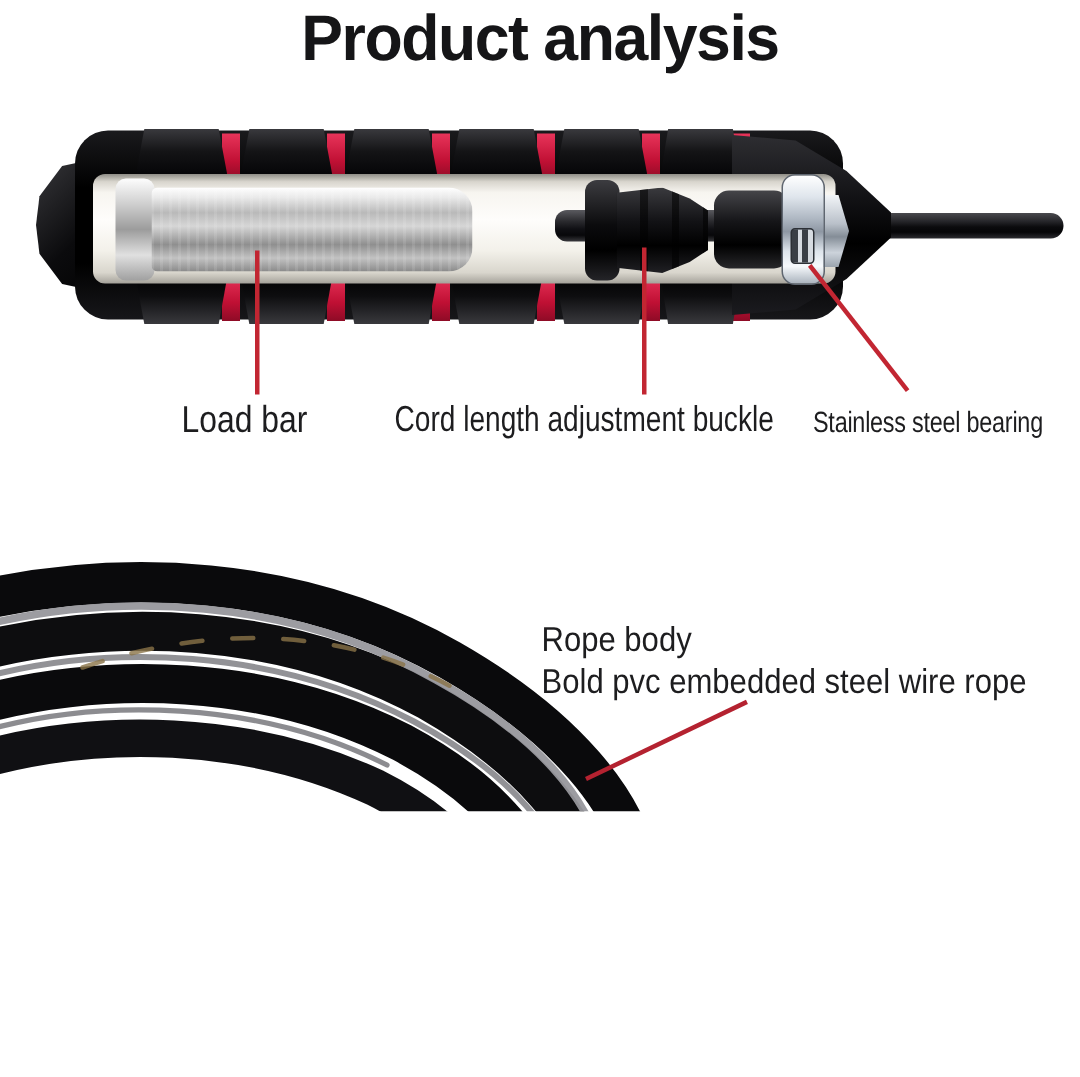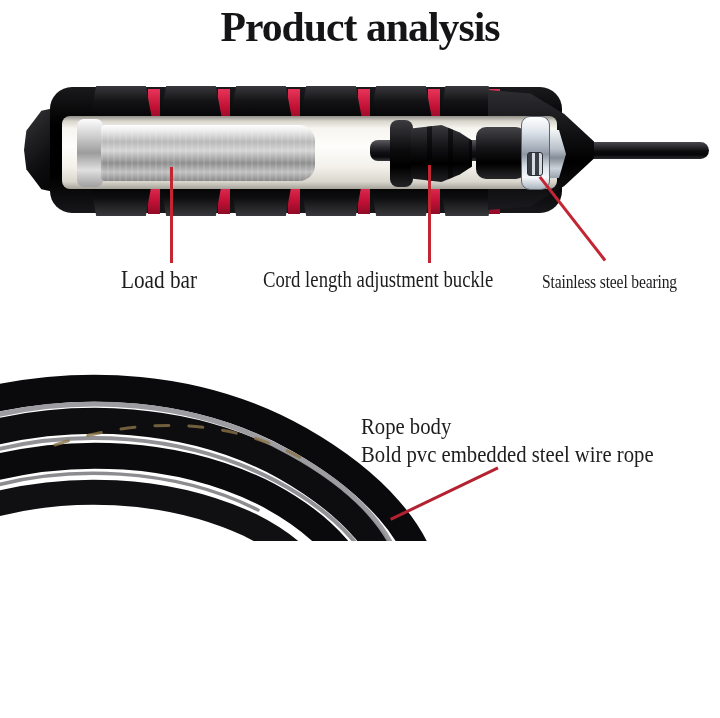--- a/index.html
+++ b/index.html
@@ -1,17 +1,17 @@
 <!DOCTYPE html>
 <html><head>
 <meta charset="utf-8">
 <style>
   html,body{margin:0;padding:0;background:#fff;}
   #stage{position:relative;width:720px;height:541px;background:#ffffff;overflow:hidden;
-         font-family:Liberation Serif, serif;color:#1d1d1f;}
+         font-family:Liberation Sans, sans-serif;color:#1d1d1f;}
   .abs{position:absolute;}
 
   
   .title{left:0;top:2px;width:720px;text-align:center;font-size:43px;font-weight:700;
          letter-spacing:-1px;color:#151517;transform:scaleX(.97);}
 
   
   .left-cap{left:24px;top:102px;width:58px;height:96px;
     clip-path:polygon(100% 0%,30% 9%,4% 30%,0% 50%,4% 70%,30% 91%,100% 100%);
     background:linear-gradient(135deg,#39393d,#0b0b0d 55%,#000);}

